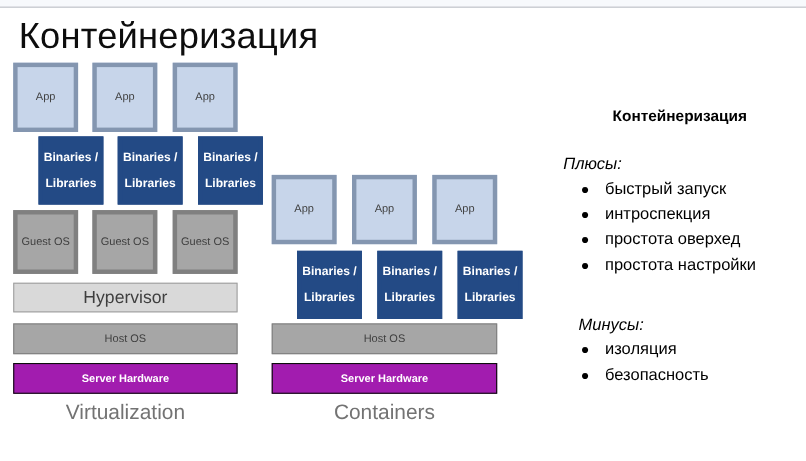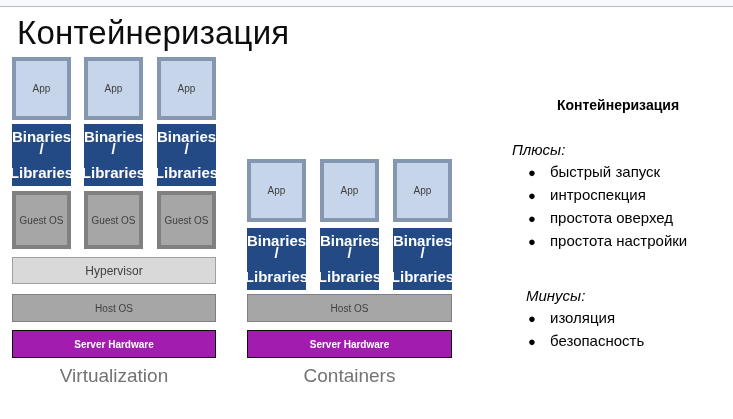--- a/index.html
+++ b/index.html
@@ -61,23 +61,24 @@
     background: #c7d5ea;
     border-color: #8496b0;
     color: #3f3f3f;
     font-size: 10px;
     line-height: 13px;
   }
   .box-bin {
     background: #234a85;
     border-color: #234a85;
     color: #ffffff;
-    font-size: 15px;
+    font-size: 11px;
     line-height: 12px;
     font-weight: bold;
+    margin-left: 23px;
   }
   .box-guest {
     background: #a6a6a6;
     border-color: #808080;
     color: #3f3f3f;
     font-size: 10px;
     line-height: 13px;
   }
   .bar {
     position: absolute;
@@ -85,21 +86,21 @@
     display: flex;
     align-items: center;
     justify-content: center;
     text-align: center;
     border: 1px solid #808080;
   }
   .bar-hyper {
     background: #d9d9d9;
     border-color: #a0a0a0;
     color: #3f3f3f;
-    font-size: 12px;
+    font-size: 16px;
   }
   .bar-host {
     background: #a6a6a6;
     border-color: #808080;
     color: #3f3f3f;
     font-size: 10px;
   }
   .bar-hw {
     background: #a21caf;
     border-color: #0d0d0d;

